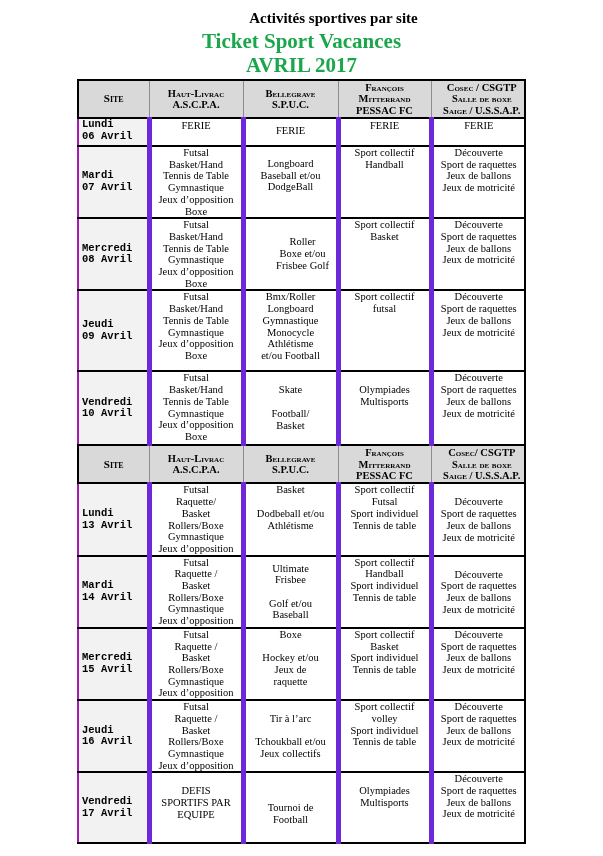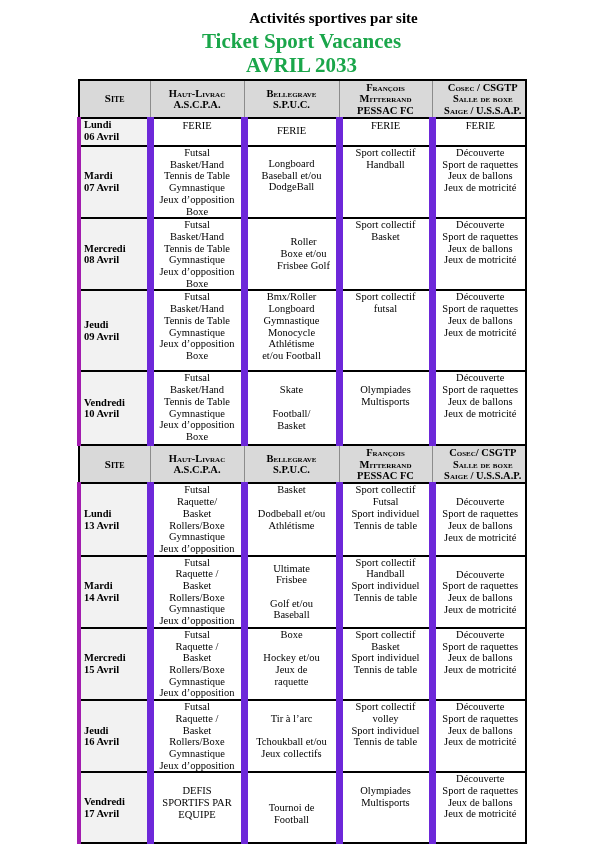--- a/index.html
+++ b/index.html
@@ -20,36 +20,36 @@
   col.c3 { width: 93px; } col.c4 { width: 94px; }
 
   tr.hdr th { background: #d9d9d9; vertical-align: middle; font-weight: bold;
               font-variant: small-caps; font-size: 10.5px; line-height: 11.5px;
               border-top: 2px solid #000; border-bottom: 2px solid #000;
               border-left: 1px solid #8c8c8c; border-right: 1px solid #8c8c8c; }
   tr.hdr th:first-child { border-left: 2px solid #000; }
   tr.hdr th:last-child { border-right: 2px solid #000; padding-left: 8px; }
   tr.hdr th.site { font-size: 11px; }
 
-  tr.day td { border-bottom: 2px solid #000; border-left: 7px solid #6d28d9;
+  tr.day td { border-bottom: 2px solid #000; border-left: 5px solid #6d28d9;
               border-right: 1px solid #8c8c8c; }
-  tr.day td:first-child { border-left: 4px solid #a21caf; }
+  tr.day td:first-child { border-left: 2px solid #a21caf; font-family: Liberation Mono, monospace; }
   tr.day td:last-child { border-right: 2px solid #000; }
   td.daylabel { background: #f2f2f2; text-align: left !important; font-weight: bold !important;
                 padding-left: 3px !important; vertical-align: middle !important; }
   td.daylabel.top { vertical-align: top !important; }
   .line { display: block; white-space: nowrap; }
   .gap { display: block; height: 11.7px; }
 </style>
 </head>
 <body>
 
 <div class="subtitle">Activités sportives par site</div>
 <div class="title t1">Ticket Sport Vacances</div>
-<div class="title t2">AVRIL 2033</div>
+<div class="title t2">AVRIL 2017</div>
 
 <table class="sched">
   <colgroup>
       <col class="c0">
       <col class="c1">
       <col class="c2">
       <col class="c3">
       <col class="c4">
     </colgroup>
   <tbody id="tbody">

